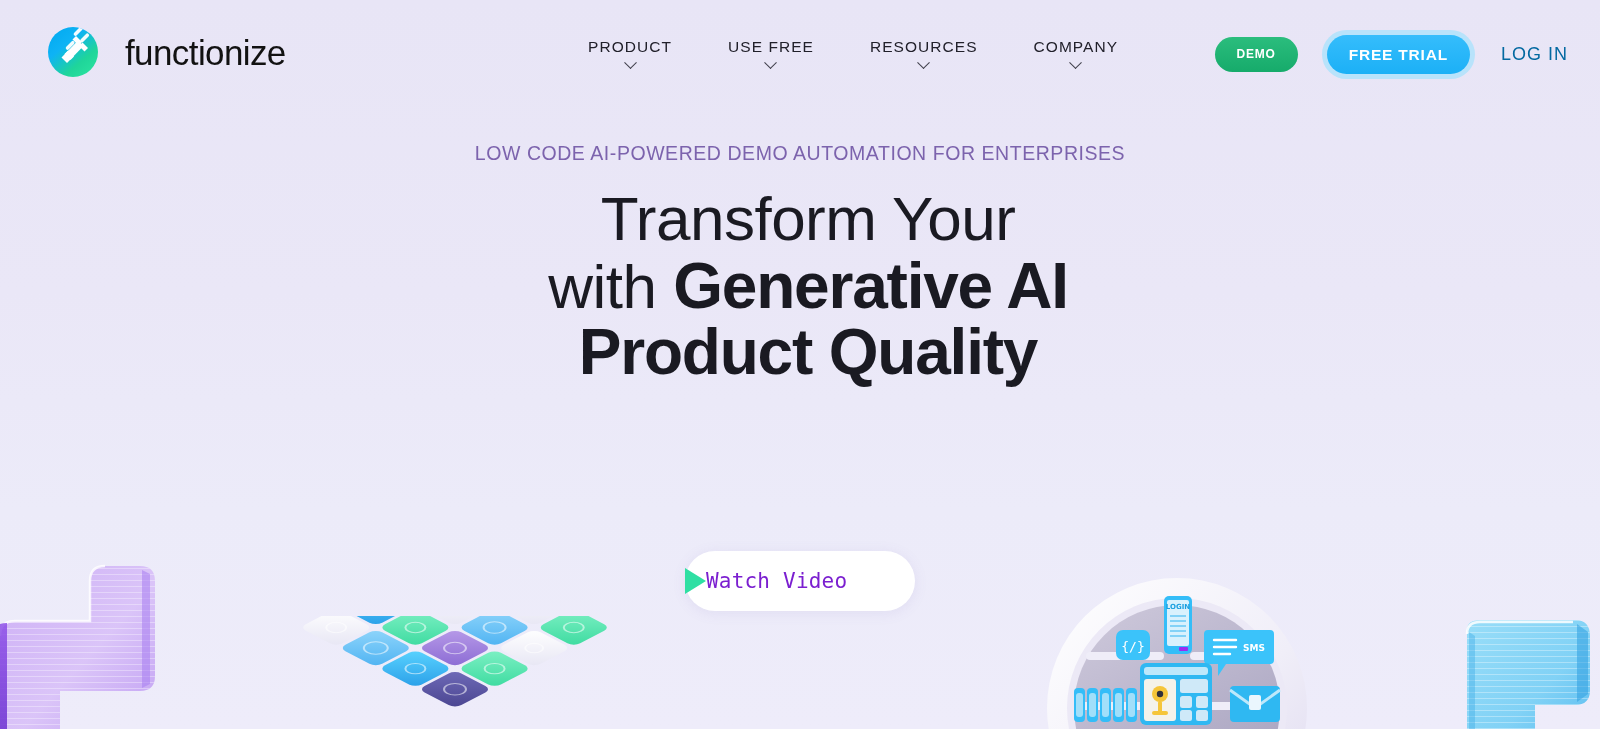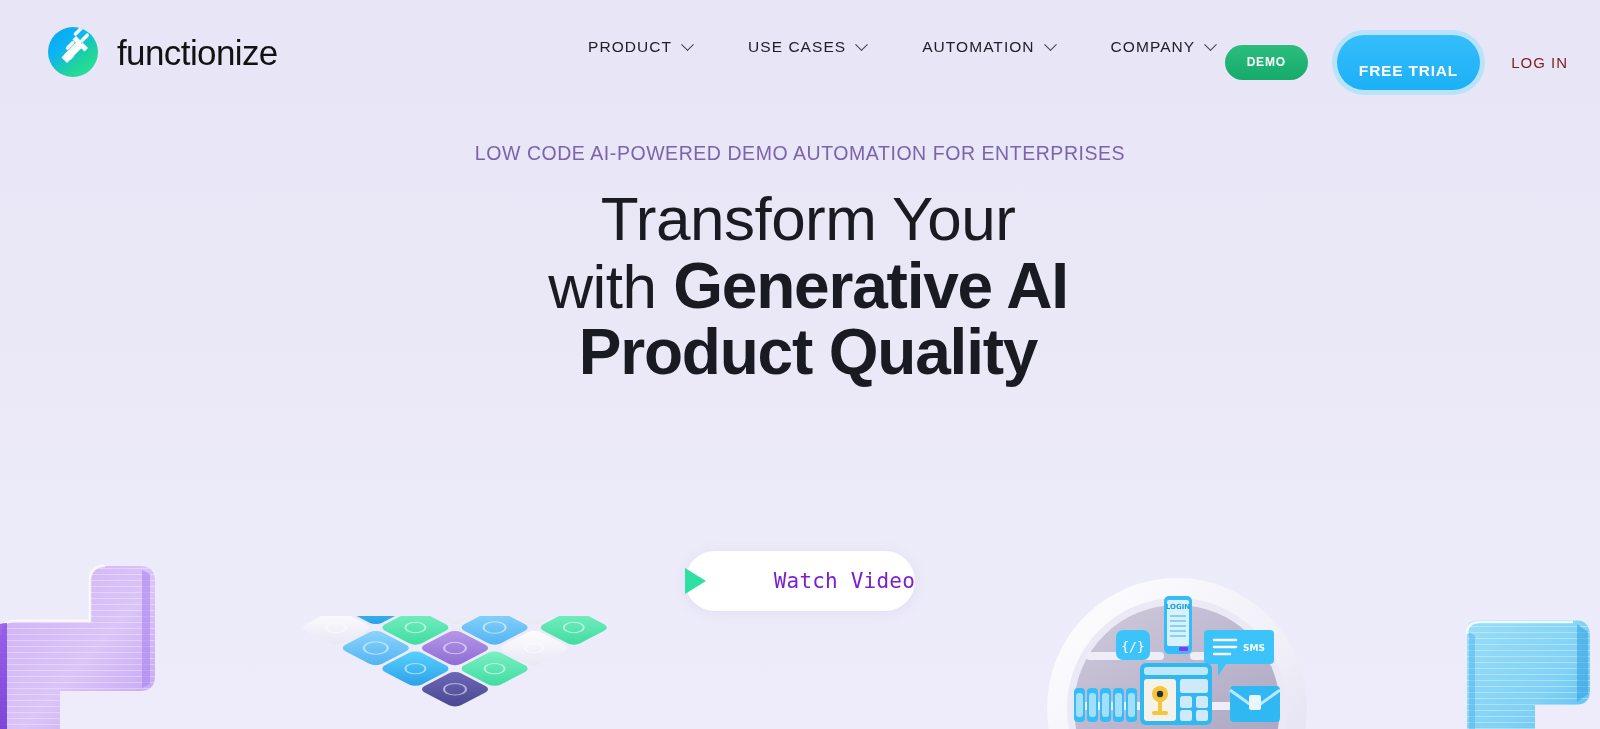--- a/index.html
+++ b/index.html
@@ -28,21 +28,21 @@
     align-items: center;
     z-index: 40;
   }
 
   .logo-wrap {
     position: absolute;
     left: 48px;
     top: 27px;
     display: flex;
     align-items: center;
-    gap: 19px;
+    gap: 27px;
     cursor: pointer;
   }
 
   .logo-mark {
     width: 50px;
     height: 50px;
     border-radius: 50%;
     background: linear-gradient(140deg, #00a8f0 0%, #0eb3f5 35%, #1fd59a 68%, #2ee6a0 100%);
     position: relative;
     overflow: hidden;
@@ -64,28 +64,29 @@
     left: 560px;
     top: 38px;
     display: flex;
     align-items: center;
     gap: 0;
   }
 
   .nav-item {
     display: flex;
     align-items: center;
-    gap: 11px;
+    gap: 5px;
     padding: 0 28px;
     font-size: 15.5px;
     letter-spacing: 1.05px;
     color: #21202a;
     cursor: pointer;
     white-space: nowrap;
     font-weight: 400;
+    flex-direction: column;
   }
 
   .chev {
     display: inline-block;
     width: 9px;
     height: 9px;
     border-right: 1.4px solid #41404c;
     border-bottom: 1.4px solid #41404c;
     transform: rotate(45deg) translate(-2px, -2px);
     flex: none;
@@ -122,32 +123,32 @@
     background: #b8e3fb;
     display: inline-flex;
   }
   .btn-trial {
     background: linear-gradient(180deg, #35bdfc 0%, #1cb0f6 100%);
     color: #fff;
     font-size: 15.5px;
     font-weight: 700;
     letter-spacing: 0.8px;
     border-radius: 30px;
-    padding: 28px 22px 11px;
+    padding: 12px 22px 11px;
     border: none;
     cursor: pointer;
     line-height: 1;
     font-family: inherit;
   }
 
   .login {
     margin-left: 26px;
-    font-size: 15px;
+    font-size: 18px;
     letter-spacing: 1px;
-    color: #7f1d1d;
+    color: #0369a1;
     cursor: pointer;
     white-space: nowrap;
   }
 
   
   .hero {
     position: absolute;
     top: 0; left: 0;
     width: 1600px;
     height: 729px;
@@ -216,21 +217,21 @@
 
   .watch-wrap {
     position: absolute;
     top: 551px;
     left: 50%;
     transform: translateX(-50%);
   }
   .btn-watch {
     display: flex;
     align-items: center;
-    justify-content: space-between;
+    justify-content: flex-start;
     background: #ffffff;
     border: none;
     border-radius: 34px;
     width: 230px;
     height: 60px;
     cursor: pointer;
     box-shadow: 0 2px 14px rgba(120,100,180,.10);
     font-family: "DejaVu Sans Mono", monospace;
   }
   .play-tri {
@@ -496,25 +497,25 @@
     </span>
     <span class="logo-word">functionize</span>
   </div>
 
   <nav class="nav">
     <div class="nav-item">
       <span>PRODUCT</span>
       <i class="chev"></i>
     </div>
     <div class="nav-item">
-      <span>USE CASES</span>
+      <span>USE FREE</span>
       <i class="chev"></i>
     </div>
     <div class="nav-item">
-      <span>AUTOMATION</span>
+      <span>RESOURCES</span>
       <i class="chev"></i>
     </div>
     <div class="nav-item">
       <span>COMPANY</span>
       <i class="chev"></i>
     </div>
   </nav>
 
   <div class="cta-zone">
     <button class="btn-demo">DEMO</button>

